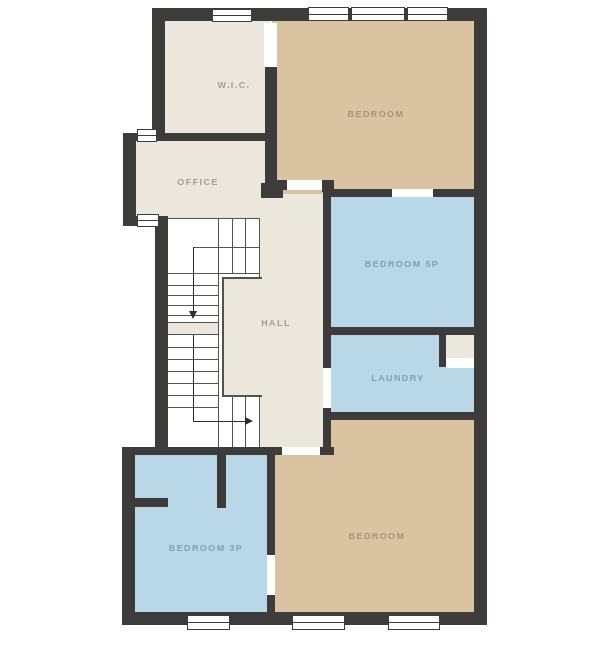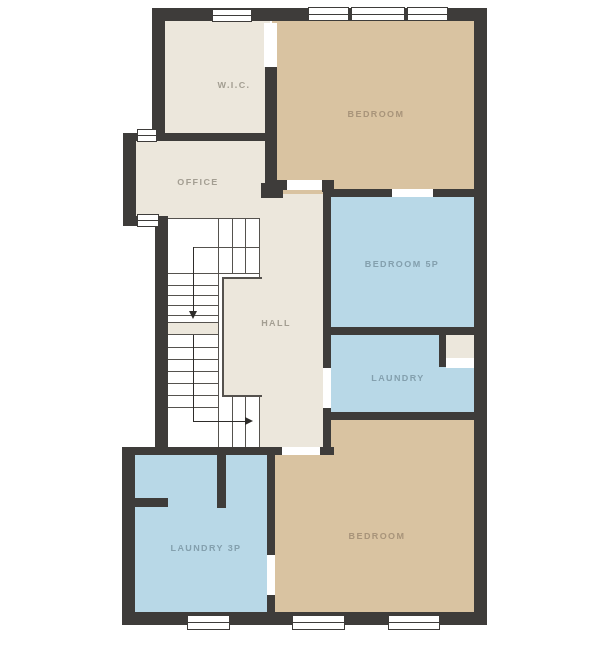--- a/index.html
+++ b/index.html
@@ -160,15 +160,15 @@
     </div>
     <div class="r window" style="left: 137px; top: 214px; width: 22px; height: 13px;">
       <i></i>
     </div>
     <span class="lbl lbl-cream" style="left: 234px; top: 85px;">W.I.C.</span>
     <span class="lbl lbl-cream" style="left: 198px; top: 182px;">OFFICE</span>
     <span class="lbl lbl-tan" style="left: 376px; top: 114px;">BEDROOM</span>
     <span class="lbl lbl-blue" style="left: 402px; top: 264px;">BEDROOM 5P</span>
     <span class="lbl lbl-cream" style="left: 276px; top: 323px;">HALL</span>
     <span class="lbl lbl-blue" style="left: 398px; top: 378px;">LAUNDRY</span>
-    <span class="lbl lbl-blue" style="left: 206px; top: 548px;">LAUNDRY 3P</span>
+    <span class="lbl lbl-blue" style="left: 206px; top: 548px;">BEDROOM 3P</span>
     <span class="lbl lbl-tan" style="left: 377px; top: 536px;">BEDROOM</span>
   </div>
 
 </body></html>

